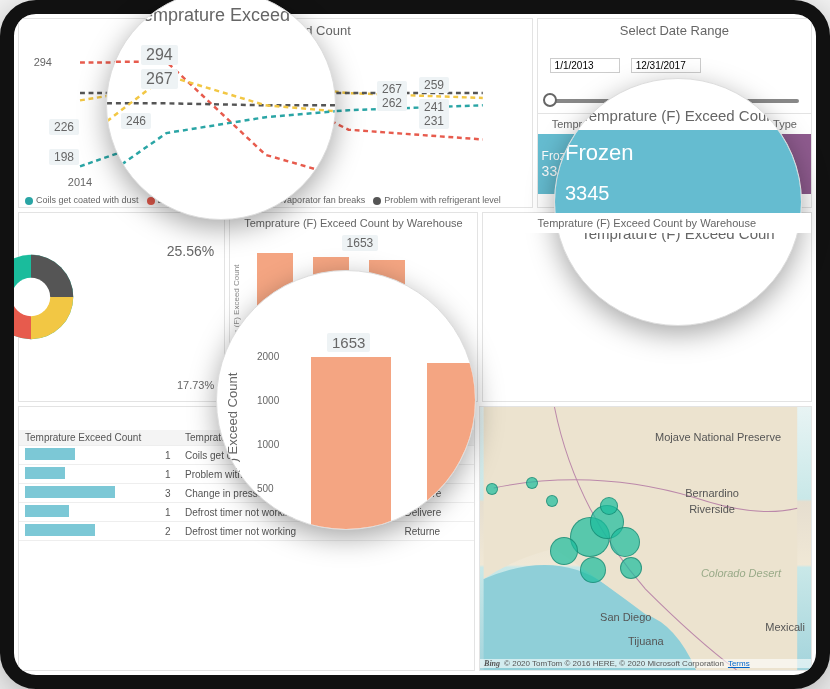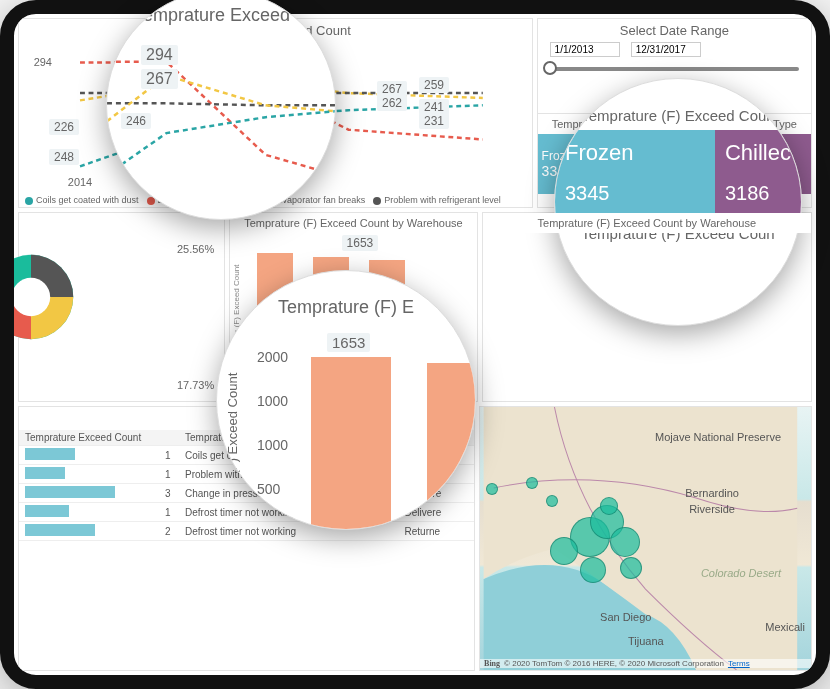--- a/index.html
+++ b/index.html
@@ -8,21 +8,21 @@
   .dash{position:absolute;inset:0;padding:4px;display:flex;flex-direction:column;gap:4px}
   .row{display:flex;gap:4px}
   .card{background:#fff;border:1px solid #e3e3e3;flex:1;display:flex;flex-direction:column;font-size:11px;color:#555}
   .card-title{text-align:center;padding:4px;font-size:13px;color:#666}
   
   .linewrap{flex:3;position:relative}
   svg{display:block}
   .legend{font-size:9px;color:#666;padding:2px 6px;display:flex;flex-wrap:wrap;gap:8px}
   .legend span::before{content:"";display:inline-block;width:8px;height:8px;border-radius:50%;margin-right:3px;vertical-align:middle}
   
-  .daterange input{width:70px;font-size:10px;border:1px solid #ccc;padding:1px 4px;margin:0 4px}
+  .daterange input{width:70px;font-size:10px;border:1px solid #ccc;padding:1px 4px;margin:16px 4px}
   .slider-track{height:4px;background:#888;margin:10px 12px;border-radius:2px;position:relative}
   .slider-handle{width:14px;height:14px;border-radius:50%;background:#fff;border:2px solid #666;position:absolute;top:-6px;left:-7px}
   
   .tiles{display:flex;height:60px}
   .tile{flex:1;color:#fff;padding:4px;display:flex;flex-direction:column;justify-content:center}
   .tile .lbl{font-size:12px}
   .tile .val{font-size:14px}
   
   .piecard{flex:1;position:relative}
   
@@ -65,21 +65,21 @@
     <div class="card-title">Temprature Exceed Count</div>
     <svg viewBox="0 0 420 120" style="flex:1">
       <text x="12" y="18" font-size="9" fill="#666">294</text>
       <polyline fill="none" stroke="#2aa5a5" stroke-width="2" stroke-dasharray="4 3" points="50,100 160,62 270,54 380,50"></polyline>
       <polyline fill="none" stroke="#e75b4d" stroke-width="2" stroke-dasharray="4 3" points="50,15 160,15 270,70 380,78"></polyline>
       <polyline fill="none" stroke="#f2c744" stroke-width="2" stroke-dasharray="4 3" points="50,46 160,28 270,40 380,44"></polyline>
       <polyline fill="none" stroke="#555" stroke-width="2" stroke-dasharray="4 3" points="50,40 160,40 270,40 380,40"></polyline>
       <text x="50" y="116" font-size="9" fill="#666" text-anchor="middle">2014</text>
     </svg>
     <div class="chip" style="left:30px;top:100px">226</div>
-    <div class="chip" style="left:30px;top:130px">248</div>
+    <div class="chip" style="left:30px;top:130px">198</div>
     <div class="chip" style="left:358px;top:62px">267</div>
     <div class="chip" style="left:358px;top:76px">262</div>
     <div class="chip" style="left:400px;top:58px">259</div>
     <div class="chip" style="left:400px;top:80px">241</div>
     <div class="chip" style="left:400px;top:94px">231</div>
     <div class="legend">
       <span style="--c:#2aa5a5">Coils get coated with dust</span>
       <span style="--c:#e75b4d">Defrost timer not working</span>
       <span style="--c:#f2c744">Evaporator fan breaks</span>
       <span style="--c:#555">Problem with refrigerant level</span>
@@ -109,21 +109,21 @@
           <div class="lbl">Chilled</div>
           <div class="val">3186</div>
         </div>
       </div>
     </div>
    </div>
   </div>
 
   <div class="row" style="height:190px">
     <div class="card piecard">
-      <div style="position:absolute;right:10px;top:30px;font-size:11px;color:#666">25.56%</div>
+      <div style="position:absolute;right:10px;top:30px;font-size:14px;color:#666">25.56%</div>
       <svg viewBox="0 0 100 100" width="96" height="96" style="position:absolute;left:-36px;top:36px">
         <circle r="44" cx="50" cy="50" fill="#1abc9c"></circle>
         <path d="M50 50 L50 6 A44 44 0 0 1 94 50 Z" fill="#555"></path>
         <path d="M50 50 L94 50 A44 44 0 0 1 50 94 Z" fill="#f2c744"></path>
         <path d="M50 50 L50 94 A44 44 0 0 1 6 50 Z" fill="#e75b4d"></path>
         <circle r="20" cx="50" cy="50" fill="#fff"></circle>
       </svg>
       <div style="position:absolute;right:10px;bottom:10px;font-size:11px;color:#666">17.73%</div>
     </div>
 
@@ -212,21 +212,21 @@
       <div class="bubble" style="width:12px;height:12px;left:46px;top:70px"></div>
       <div class="bubble" style="width:12px;height:12px;left:6px;top:76px"></div>
       <div class="maplabel" style="right:30px;top:24px">Mojave National Preserve</div>
       <div class="maplabel" style="right:72px;top:80px">Bernardino</div>
       <div class="maplabel" style="right:76px;top:96px">Riverside</div>
       <div class="maplabel" style="left:120px;top:204px">San Diego</div>
       <div class="maplabel" style="left:148px;top:228px">Tijuana</div>
       <div class="maplabel" style="right:6px;top:214px">Mexicali</div>
       <div class="maplabel" style="right:30px;top:160px;font-style:italic;color:#9a8">Colorado Desert</div>
       <div class="mapattr">
-        <b style="font-family:serif;">Bing</b>
+        <b style="font-family:serif;font-style:italic">Bing</b>
         <span>© 2020 TomTom © 2016 HERE, © 2020 Microsoft Corporation</span>
         <a href="#">Terms</a>
       </div>
     </div>
   </div>
 
  </div>
 </div>
 
 <div class="mag mag1">
@@ -236,39 +236,34 @@
     <polyline fill="none" stroke="#555" stroke-width="2.5" stroke-dasharray="5 4" points="0,78 60,78 160,80 230,80"></polyline>
     <polyline fill="none" stroke="#f2c744" stroke-width="2.5" stroke-dasharray="5 4" points="0,96 60,50 160,80 230,86"></polyline>
     <polyline fill="none" stroke="#2aa5a5" stroke-width="2.5" stroke-dasharray="5 4" points="0,150 60,108 160,92 230,86"></polyline>
   </svg>
   <div class="chip" style="left:34px;top:54px;font-size:16px">294</div>
   <div class="chip" style="left:34px;top:78px;font-size:16px">267</div>
   <div class="chip" style="left:14px;top:122px;font-size:12px">246</div>
 </div>
 
 <div class="mag mag2">
-  <div class="mtitle" style="margin-top:26px">Temprature (F) E</div>
   <div class="chip" style="left:110px;top:62px;font-size:15px">1653</div>
   <div style="position:absolute;left:8px;top:70px;bottom:0;writing-mode:vertical-rl;transform:rotate(180deg);font-size:13px;color:#666;text-align:center">ure (F) Exceed Count</div>
-  <div style="position:absolute;left:40px;top:64px;font-size:14px;color:#666;line-height:44px">
+  <div style="position:absolute;left:40px;top:64px;font-size:10px;color:#666;line-height:44px">
     <div>2000</div>
     <div>1000</div>
     <div>1000</div>
     <div>500</div>
   </div>
   <div style="position:absolute;left:94px;top:86px;width:80px;height:200px;background:#f4a582"></div>
   <div style="position:absolute;left:210px;top:92px;width:80px;height:200px;background:#f4a582"></div>
 </div>
 
 <div class="mag mag3">
   <div class="mtitle" style="font-size:15px;margin-top:28px">Temprature (F) Exceed Coun</div>
   <div class="tilesbig">
     <div class="tilebig" style="background:#65bcd0;flex:1">
       <div class="lbl">Frozen</div>
       <div class="val">3345</div>
     </div>
-    <div class="tilebig" style="background:#8e5b8e;flex:.45">
-      <div class="lbl">Chillec</div>
-      <div class="val">3186</div>
-    </div>
   </div>
   <div class="mtitle" style="font-size:15px;margin-top:10px">Temprature (F) Exceed Coun</div>
 </div>
 
 </body></html>

